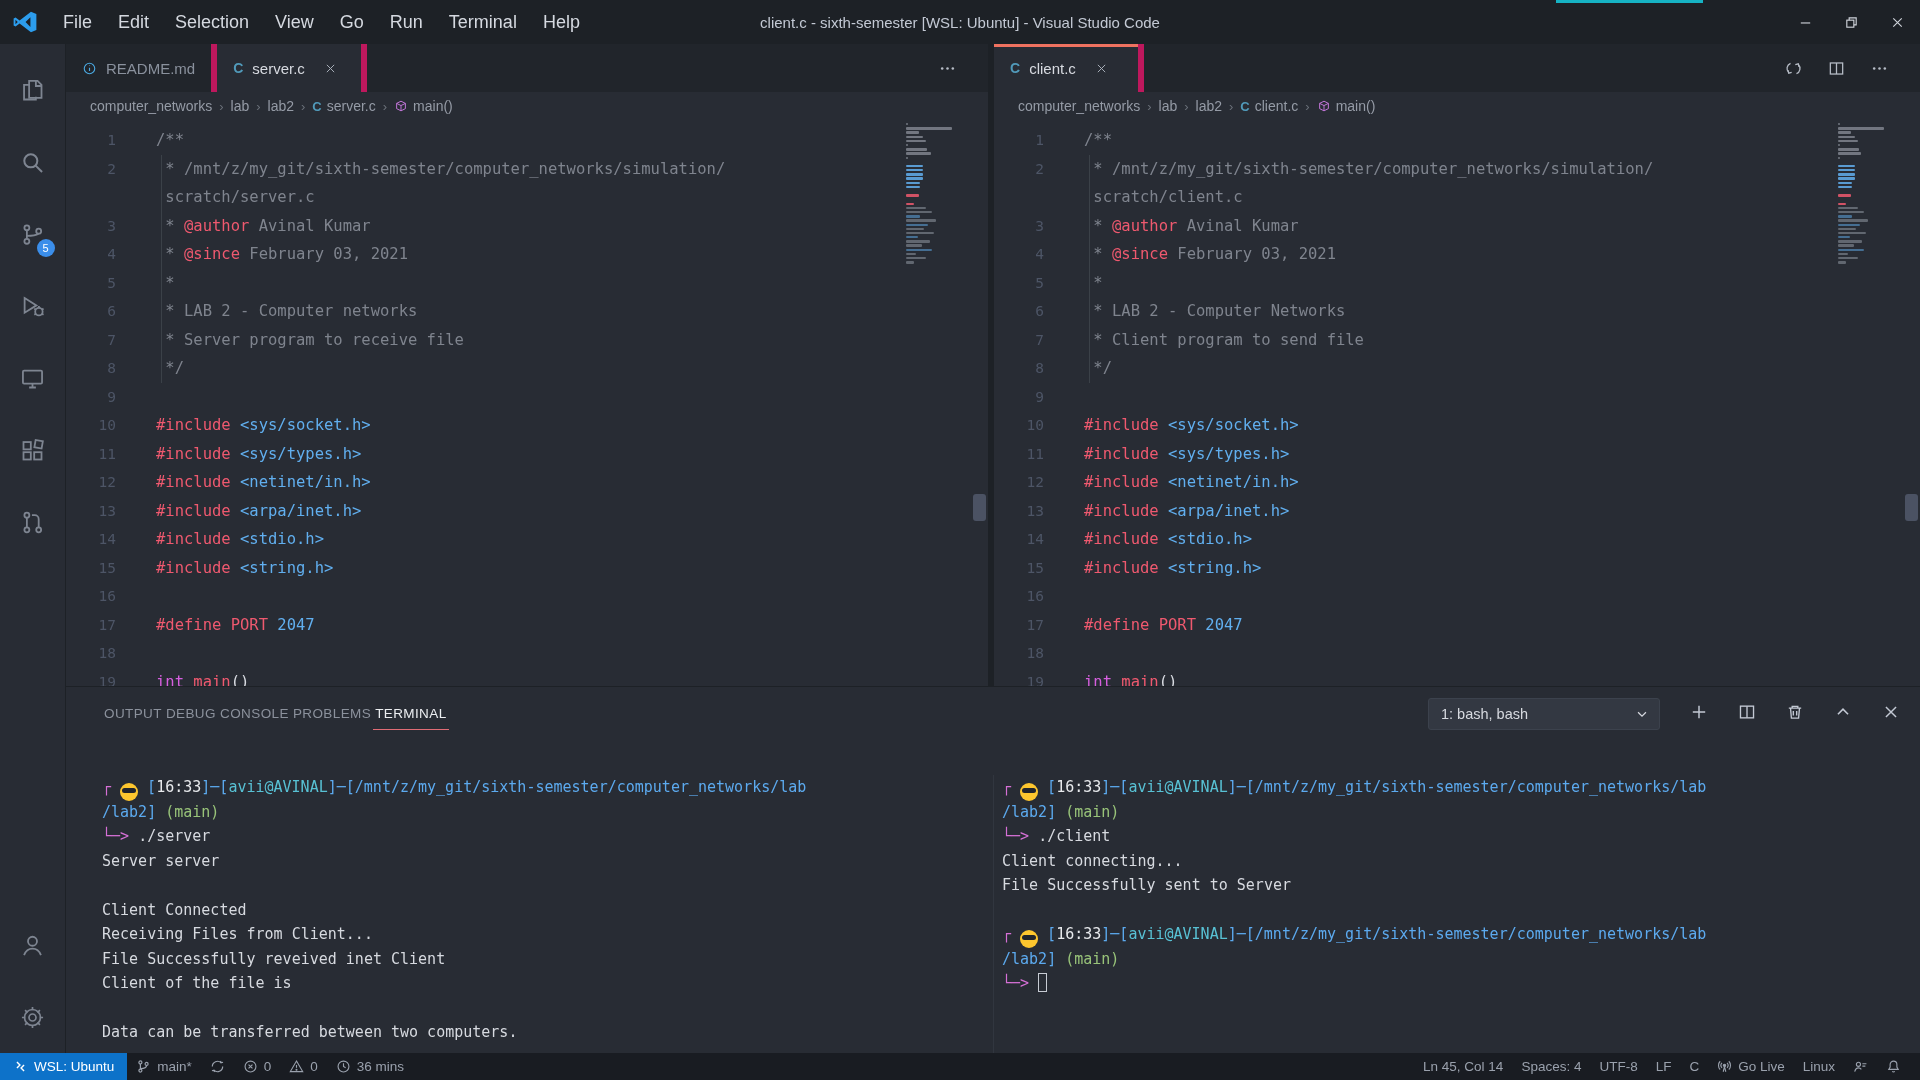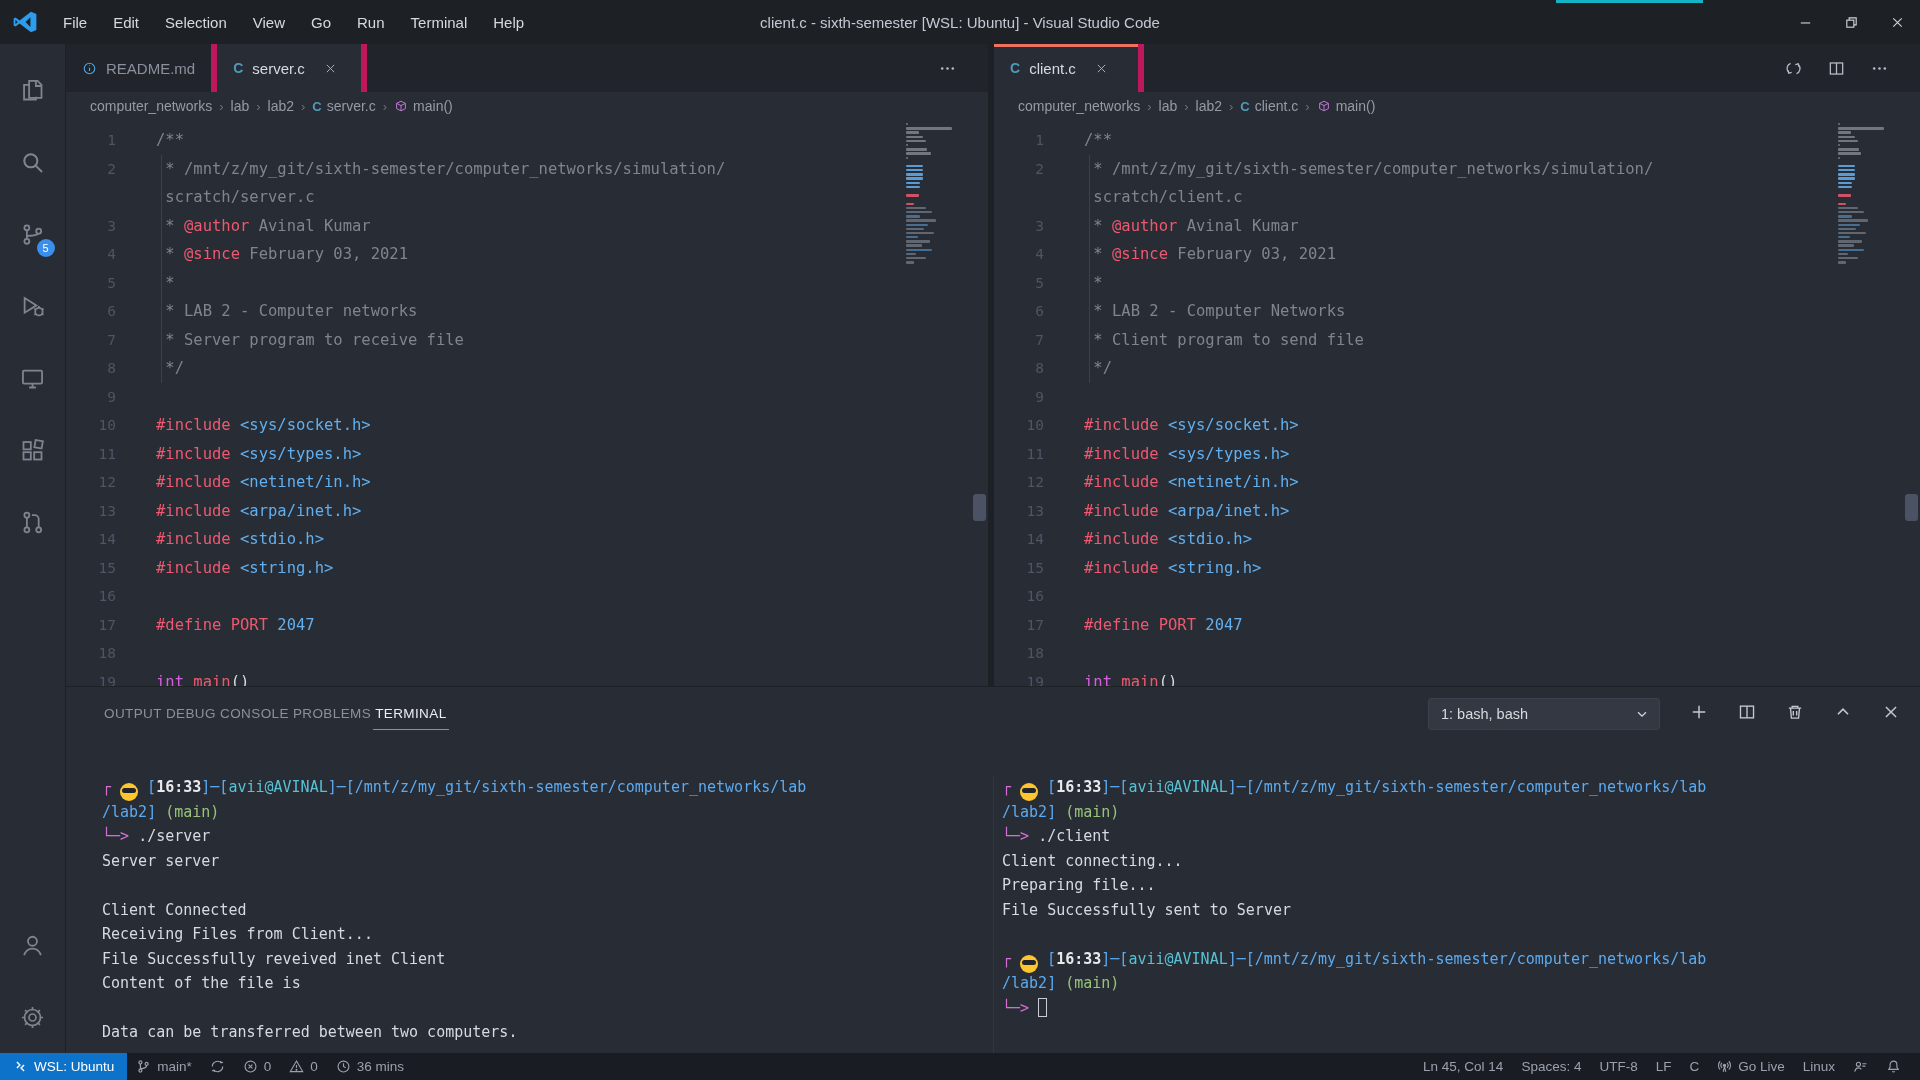--- a/index.html
+++ b/index.html
@@ -4,21 +4,21 @@
 <style>
   * { margin:0; padding:0; box-sizing:border-box; }
   html,body { width:1920px; height:1080px; overflow:hidden; background:#282c34;
     font-family:"Liberation Sans","DejaVu Sans",sans-serif; }
   .window { position:relative; width:1920px; height:1080px; display:flex; flex-direction:column; background:#282c34; }
 
   
   .titlebar { position:relative; height:44px; background:#1d2126; display:flex; align-items:center; flex:0 0 44px; }
   .vs-logo { width:26px; height:26px; margin:0 14px 0 12px; }
   .menu { display:flex; gap:4px; }
-  .menu-item { color:#d5d9e0; font-size:15px; padding:5px 11px; border-radius:4px; cursor:default; }
+  .menu-item { color:#d5d9e0; font-size:18px; padding:5px 11px; border-radius:4px; cursor:default; }
   .win-title { position:absolute; left:0; right:0; text-align:center; color:#c3c9d4; font-size:15px; pointer-events:none; }
   .win-controls { margin-left:auto; display:flex; height:100%; z-index:2; }
   .win-btn { width:46px; height:100%; display:flex; align-items:center; justify-content:center; color:#d0d4db; }
   .win-btn svg { width:15px; height:15px; }
   .teal-strip { position:absolute; top:0; left:1556px; width:147px; height:3px; background:#16b3c4; }
 
   
   .body-row { display:flex; flex:1 1 auto; min-height:0; }
   .activitybar { width:66px; background:#282c34; border-right:1px solid #1d2126; display:flex; flex-direction:column; align-items:center; padding-top:10px; flex:0 0 66px; }
   .ab-item { position:relative; width:66px; height:72px; display:flex; align-items:center; justify-content:center; color:#7e8591; }
@@ -67,21 +67,21 @@
   .panel-right { margin-left:auto; display:flex; align-items:center; gap:30px; color:#c3c9d4; }
   .term-select { width:232px; height:32px; background:#333842; border:1px solid #3c424d; border-radius:3px; color:#d7dae0; font-size:14.5px; display:flex; align-items:center; justify-content:space-between; padding:0 10px 0 12px; }
   .term-select svg { width:14px; height:14px; }
   .panel-right .pr-icon svg { width:18px; height:18px; }
 
   .terminals { flex:1; display:flex; min-height:0; padding-top:34px; font-family:"DejaVu Sans Mono","Liberation Mono",monospace; font-size:15px; color:#d7dae0; }
   .term-pane { width:50%; flex:0 0 50%; padding-left:36px; overflow:hidden; }
   .term-pane + .term-pane { padding-left:8px; border-left:1px solid #31363f; }
   .tl { height:24.5px; line-height:24.5px; white-space:pre; }
   .tm { color:#d670d6; } .tb { color:#5caaef; } .tc { color:#58c1d4; } .tg { color:#98c379; }
-  .tW { color:#e8eaed; font-weight:bold; } .tw { color:#d7dae0; }
+  .tW { color:#e8eaed; font-weight:normal; } .tw { color:#d7dae0; }
   .tE { font-size:0; display:inline-block; width:18px; height:18px; border-radius:50%; background:#fdc62e; position:relative; vertical-align:-3px; }
   .tE::after { content:""; position:absolute; left:2px; right:2px; top:5px; height:5px; border-radius:2.5px; background:#20242c; }
   .tK { font-size:0; display:inline-block; width:9px; height:19px; border:1.5px solid #c8ccd4; vertical-align:text-bottom; }
 
   
   .statusbar { height:27px; flex:0 0 27px; background:#191c22; display:flex; align-items:stretch; font-size:13.5px; color:#9aa1ad; }
   .sb-left, .sb-right { display:flex; align-items:stretch; }
   .sb-right { margin-left:auto; padding-right:10px; }
   .sb-item { display:flex; align-items:center; gap:6px; padding:0 9px; white-space:nowrap; }
   .sb-item svg { width:15px; height:15px; }
@@ -486,30 +486,29 @@
         <div class="terminals" id="terminals">
             <div class="term-pane">
               <div class="tl"><span class="tm">┌ </span><span class="tE">😎</span><span class="tw"> </span><span class="tb">[</span><span class="tW">16:33</span><span class="tb">]─[</span><span class="tc">avii@AVINAL</span><span class="tb">]─[</span><span class="tb">/mnt/z/my_git/sixth-semester/computer_networks/lab</span></div>
               <div class="tl"><span class="tb">/lab2]</span><span class="tw"> </span><span class="tg">(main)</span></div>
               <div class="tl"><span class="tm">└─&gt; </span><span class="tw">./server</span></div>
               <div class="tl"><span class="tw">Server server</span></div>
               <div class="tl">&nbsp;</div>
               <div class="tl"><span class="tw">Client Connected</span></div>
               <div class="tl"><span class="tw">Receiving Files from Client...</span></div>
               <div class="tl"><span class="tw">File Successfully reveived inet Client</span></div>
-              <div class="tl"><span class="tw">Content of the file is</span></div>
+              <div class="tl"><span class="tw">Client of the file is</span></div>
               <div class="tl">&nbsp;</div>
               <div class="tl"><span class="tw">Data can be transferred between two computers.</span></div>
             </div>
             <div class="term-pane">
               <div class="tl"><span class="tm">┌ </span><span class="tE">😎</span><span class="tw"> </span><span class="tb">[</span><span class="tW">16:33</span><span class="tb">]─[</span><span class="tc">avii@AVINAL</span><span class="tb">]─[</span><span class="tb">/mnt/z/my_git/sixth-semester/computer_networks/lab</span></div>
               <div class="tl"><span class="tb">/lab2]</span><span class="tw"> </span><span class="tg">(main)</span></div>
               <div class="tl"><span class="tm">└─&gt; </span><span class="tw">./client</span></div>
               <div class="tl"><span class="tw">Client connecting...</span></div>
-              <div class="tl"><span class="tw">Preparing file...</span></div>
               <div class="tl"><span class="tw">File Successfully sent to Server</span></div>
               <div class="tl">&nbsp;</div>
               <div class="tl"><span class="tm">┌ </span><span class="tE">😎</span><span class="tw"> </span><span class="tb">[</span><span class="tW">16:33</span><span class="tb">]─[</span><span class="tc">avii@AVINAL</span><span class="tb">]─[</span><span class="tb">/mnt/z/my_git/sixth-semester/computer_networks/lab</span></div>
               <div class="tl"><span class="tb">/lab2]</span><span class="tw"> </span><span class="tg">(main)</span></div>
               <div class="tl"><span class="tm">└─&gt; </span><span class="tK">▯</span></div>
             </div>
           </div>
       </div>
     </div>
   </div>

